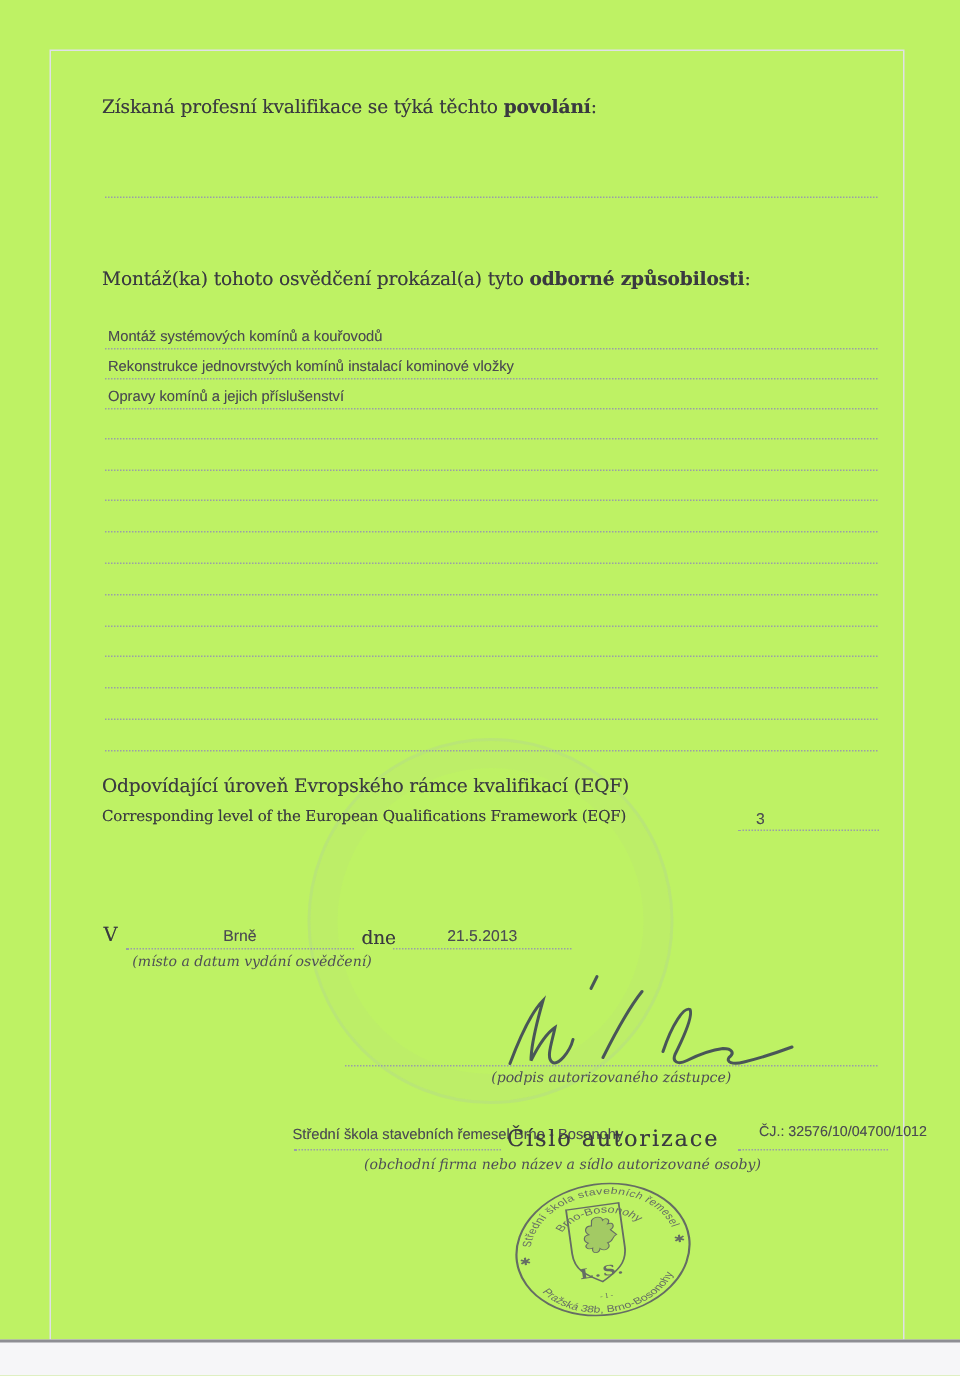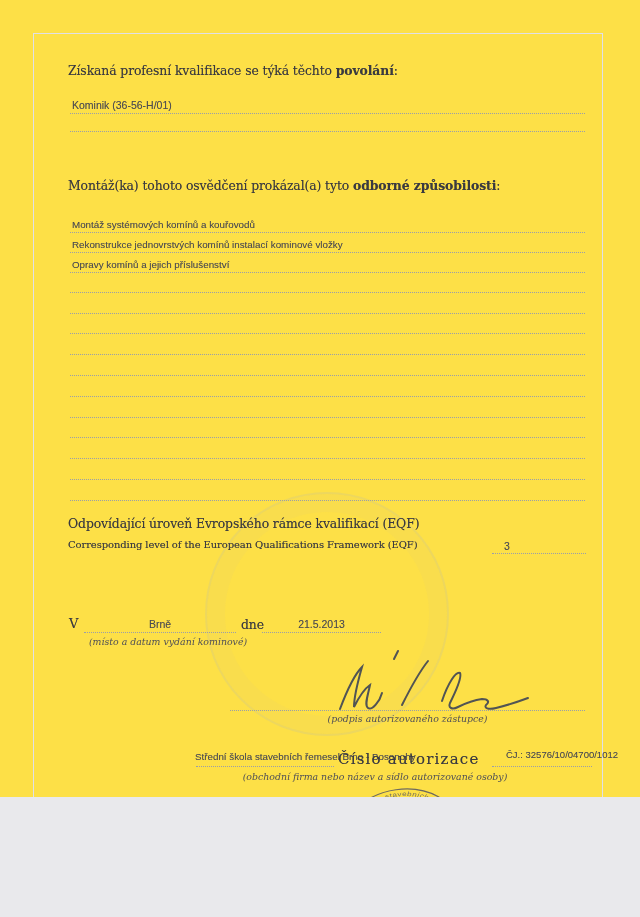--- a/index.html
+++ b/index.html
@@ -1,18 +1,18 @@
 <!DOCTYPE html>
 <html><head>
 <meta charset="utf-8">
 <style>
   html,body{margin:0;padding:0;background:#e9e9ec;}
   .page{
-    position:relative;width:640px;height:797px;overflow:hidden;
-    background:#fde047;
+    position:relative;width:640px;height:917px;overflow:hidden;
+    background:#bef264;
     font-family:"DejaVu Serif", serif;
     color:#3b3b41;
   }
   .abs{position:absolute;}
   .inner-border{position:absolute;left:33px;top:33px;width:568px;height:859px;
     border:1px solid #e0e0e7;pointer-events:none;}
   .watermark{position:absolute;left:205px;top:492px;width:240px;height:240px;
     border-radius:50%;border:2px solid rgba(168,176,198,0.18);
     box-shadow:inset 0 0 0 18px rgba(168,176,198,0.05);pointer-events:none;}
   .heading{font-size:12.4px;letter-spacing:-0.1px;color:#3a3a40;
@@ -38,23 +38,20 @@
 </head>
 <body>
 
 <div class="page">
 
   <div class="inner-border"></div>
   <div class="watermark"></div>
 
   <div class="heading abs" style="left:68px;top:63px"><span>Získaná profesní kvalifikace se týká těchto </span><b>povolání</b><span>:</span></div>
 
-  <div class="ruled-row" style="left:70px;top:94px;width:515px;height:19px">
-    <span class="value" style="font-size:10.5px">Kominik (36-56-H/01)</span>
-  </div>
   <div class="ruled-row" style="left:70px;top:113px;width:515px;height:18px"></div>
 
   <div class="heading abs" style="left:68px;top:178px"><span>Montáž(ka) tohoto osvědčení prokázal(a) tyto </span><b>odborné způsobilosti</b><span>:</span></div>
 
   <div class="ruled-row" style="left:70px;top:212px;width:515px;height:20px">
     <span class="value" style="font-size:9.8px">Montáž systémových komínů a kouřovodů</span>
   </div>
   <div class="ruled-row" style="left:70px;top:252px;width:515px;height:20px">
     <span class="value" style="font-size:9.8px">Opravy komínů a jejich příslušenství</span>
   </div>
@@ -83,21 +80,21 @@
   </div>
 
   <div class="heading abs" style="left:69px;top:616px;font-size:13px">V</div>
   <div class="abs fillcenter" style="left:84px;top:615px;width:152px;height:18px">
     <span class="value" style="font-size:10.5px">Brně</span>
   </div>
   <div class="heading abs" style="left:241px;top:617px">dne</div>
   <div class="abs fillcenter" style="left:262px;top:615px;width:119px;height:18px">
     <span class="value" style="font-size:10.5px">21.5.2013</span>
   </div>
-  <div class="caption abs center" style="left:68px;top:636px;width:200px">(místo a datum vydání kominové)</div>
+  <div class="caption abs center" style="left:68px;top:636px;width:200px">(místo a datum vydání osvědčení)</div>
 
   <div class="hline" style="left:230px;top:710px;width:355px"></div>
   <svg class="sig" width="210" height="70" viewBox="0 0 210 70">
     <g fill="none" stroke="#3a4156" stroke-width="2" stroke-linecap="round" opacity="0.88">
       <path d="M 64,14 C 66,10 67,8 68,6"></path>
       <path d="M 10,64 C 16,48 24,30 32,22 C 28,36 24,52 24,62 C 28,54 34,44 40,40 C 38,50 34,60 38,63 C 42,66 50,56 52,48"></path>
       <path d="M 72,60 C 80,44 90,26 98,16"></path>
       <path d="M 112,56 C 118,38 126,26 130,28 C 132,32 126,46 120,58 C 118,63 122,65 128,62 C 136,58 144,55 152,54 C 158,54 160,57 156,60 C 154,63 158,65 166,63 C 178,60 190,56 198,53"></path>
     </g>
   </svg>

